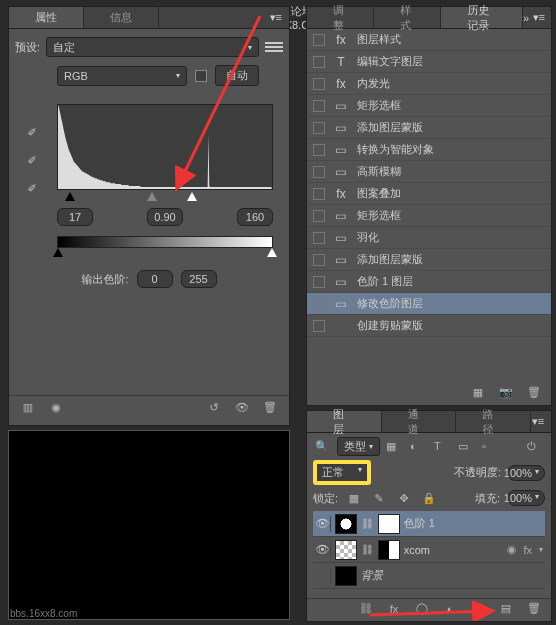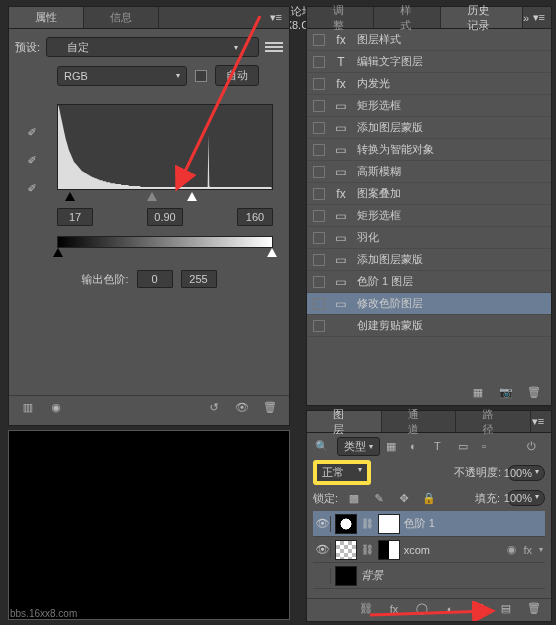--- a/index.html
+++ b/index.html
@@ -8,39 +8,39 @@
 .tab-bar{display:flex;align-items:center;height:22px;background:#424242;border-bottom:1px solid #202020}
 .tab{padding:0 26px;height:100%;display:flex;align-items:center;cursor:pointer;border-right:1px solid #2a2a2a}
 .tab.active{background:#535353}
 .tab.inactive{color:#999}
 .close-btn{margin-left:auto;margin-right:6px;width:14px;height:14px;display:flex;align-items:center;justify-content:center;cursor:pointer}
 .double-chevron{margin-left:auto;margin-right:4px}
 .props-panel{position:absolute;left:8px;top:6px;width:282px;height:420px}
 .props-body{padding:8px 6px}
 .row{display:flex;align-items:center;gap:6px;margin-bottom:8px}
 .levels-icon{width:20px;height:18px;display:inline-block;background:linear-gradient(to right,#000,#fff);border:1px solid #222}
-.preset-select{flex:1;background:#3d3d3d;border:1px solid #222;height:20px;display:flex;align-items:center;padding:0 20px;border-radius:3px}
+.preset-select{flex:1;background:#3d3d3d;border:1px solid #222;height:20px;display:flex;align-items:center;padding:0 6px;border-radius:3px}
 .dropdown-arrow{margin-left:auto;font-size:8px}
 .menu-icon{width:18px;height:14px;display:flex;flex-direction:column;justify-content:space-between;padding:2px 0}
 .menu-icon span{height:2px;background:#ccc}
 .chan-row{display:flex;align-items:center;gap:8px;margin:6px 0 18px 42px}
 .chan-select{width:130px;background:#3d3d3d;border:1px solid #222;height:20px;display:flex;align-items:center;padding:0 6px;border-radius:3px}
 .auto-btn{background:#3d3d3d;border:1px solid #222;padding:2px 10px;border-radius:3px;cursor:pointer}
 .checkbox{width:12px;height:12px;border:1px solid #888;background:#3d3d3d}
 .eyedroppers{position:absolute;left:14px;top:116px;display:flex;flex-direction:column;gap:10px}
 .eyedropper{width:18px;height:18px;cursor:pointer;display:flex;align-items:center;justify-content:center}
 .histogram{margin-left:42px;margin-top:6px;width:216px;height:86px;background:#3d3d3d;border:1px solid #222;position:relative;overflow:hidden}
 .histo-svg{width:100%;height:100%}
 .slider-track{margin-left:42px;width:216px;height:10px;position:relative;margin-top:2px}
 .slider-tri{position:absolute;top:0;width:0;height:0;border-left:5px solid transparent;border-right:5px solid transparent;cursor:pointer}
 .tri-black{border-bottom:9px solid #000;left:8px}
 .tri-gray{border-bottom:9px solid #888;left:90px}
 .tri-white{border-bottom:9px solid #fff;left:130px}
 .inputs-row{display:flex;gap:22px;margin-left:42px;margin-top:6px;width:216px;justify-content:space-between}
-.num-input{width:36px;height:18px;background:#3d3d3d;border:1px solid #222;text-align:center;line-height:16px;border-radius:1px}
+.num-input{width:36px;height:18px;background:#3d3d3d;border:1px solid #222;text-align:center;line-height:16px;border-radius:6px}
 .gradient-bar{margin-left:42px;margin-top:10px;width:216px;height:12px;background:linear-gradient(to right,#000,#fff);border:1px solid #222}
 .out-track{margin-left:42px;width:216px;height:10px;position:relative}
 .tri-out-b{border-bottom:9px solid #000;left:-4px}
 .tri-out-w{border-bottom:9px solid #fff;right:-4px;left:auto}
 .output-row{display:flex;align-items:center;gap:8px;margin-top:12px;justify-content:center}
 .bottom-icons{position:absolute;bottom:6px;left:0;right:0;height:24px;border-top:1px solid #3a3a3a;display:flex;align-items:center;gap:10px;padding:0 10px}
 .small-icon{width:18px;height:18px;display:flex;align-items:center;justify-content:center;cursor:pointer;opacity:.8}
 
 .history-panel{position:absolute;left:306px;top:6px;width:246px;height:400px}
 .history-list{height:calc(100% - 50px);overflow:hidden}

